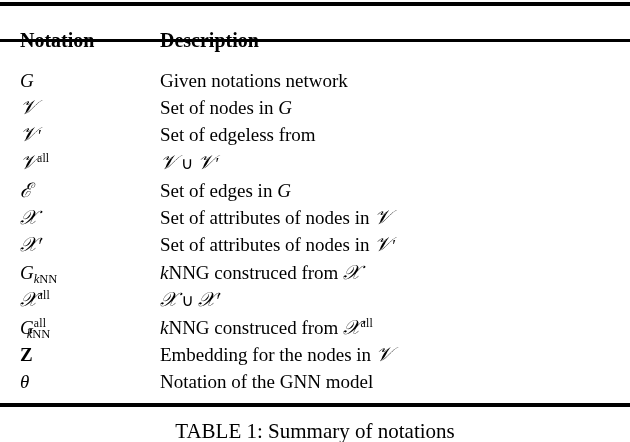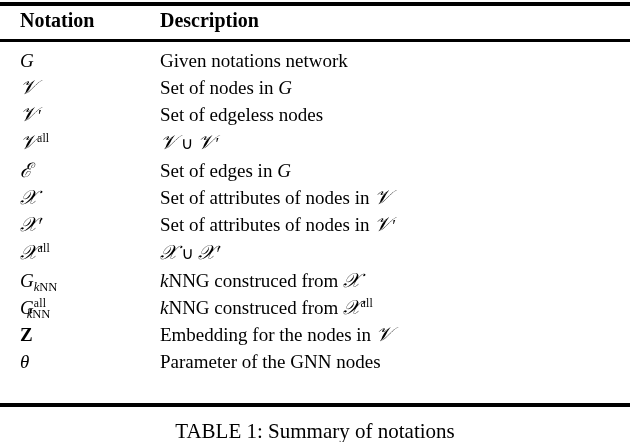--- a/index.html
+++ b/index.html
@@ -30,21 +30,21 @@
     width: 630px;
     background: #000000;
   }
   .rule-top    { top: 2px;   height: 4px; }
   .rule-mid    { top: 39px;  height: 3px; }
   .rule-bottom { top: 403px; height: 4px; }
 
   
   .notation-table {
     position: absolute;
-    top: 4px;
+    top: 24px;
     left: 0;
     width: 630px;
     border-collapse: collapse;
   }
   .notation-table th,
   .notation-table td {
     padding: 0;
     vertical-align: baseline;
     text-align: left;
     line-height: 27px;
@@ -159,21 +159,21 @@
         <td class="col-desc">Given notations network</td>
       </tr>
 
       <tr>
         <td class="col-notation"><span class="mathcal">𝒱</span></td>
         <td class="col-desc">Set of nodes in <span class="mathit">G</span></td>
       </tr>
 
       <tr>
         <td class="col-notation"><span class="mathcal">𝒱</span><span class="prime">′</span></td>
-        <td class="col-desc">Set of edgeless nodes</td>
+        <td class="col-desc">Set of edgeless from</td>
       </tr>
 
       <tr>
         <td class="col-notation"><span class="mathcal">𝒱</span><sup class="sup-all">all</sup></td>
         <td class="col-desc"><span class="mathcal">𝒱</span><span class="op-union">∪</span><span class="mathcal">𝒱</span><span class="prime">′</span></td>
       </tr>
 
       <tr>
         <td class="col-notation"><span class="mathcal">ℰ</span></td>
         <td class="col-desc">Set of edges in <span class="mathit">G</span></td>
@@ -183,43 +183,43 @@
         <td class="col-notation"><span class="mathcal">𝒳</span></td>
         <td class="col-desc">Set of attributes of nodes in <span class="mathcal">𝒱</span></td>
       </tr>
 
       <tr>
         <td class="col-notation"><span class="mathcal">𝒳</span><span class="prime">′</span></td>
         <td class="col-desc">Set of attributes of nodes in <span class="mathcal">𝒱</span><span class="prime">′</span></td>
       </tr>
 
       <tr>
+        <td class="col-notation"><span class="mathit">G</span><sub class="sub-knn"><span class="kit">k</span>NN</sub></td>
+        <td class="col-desc"><span class="mathit">k</span>NNG construced from <span class="mathcal">𝒳</span></td>
+      </tr>
+
+      <tr>
         <td class="col-notation"><span class="mathcal">𝒳</span><sup class="sup-all">all</sup></td>
         <td class="col-desc"><span class="mathcal">𝒳</span><span class="op-union">∪</span><span class="mathcal">𝒳</span><span class="prime">′</span></td>
       </tr>
 
       <tr>
-        <td class="col-notation"><span class="mathit">G</span><sub class="sub-knn"><span class="kit">k</span>NN</sub></td>
-        <td class="col-desc"><span class="mathit">k</span>NNG construced from <span class="mathcal">𝒳</span></td>
-      </tr>
-
-      <tr>
         <td class="col-notation"><span class="mathit">G</span><sup class="sup-all">all</sup><span class="stacked"></span><sub class="sub-knn" style="margin-left:-1.55em;margin-top:20px;"><span class="kit">k</span>NN</sub></td>
         <td class="col-desc"><span class="mathit">k</span>NNG construced from <span class="mathcal">𝒳</span><sup class="sup-all">all</sup></td>
       </tr>
 
       <tr>
         <td class="col-notation"><span class="mathbf">Z</span></td>
         <td class="col-desc">Embedding for the nodes in <span class="mathcal">𝒱</span></td>
       </tr>
 
 
       <tr>
         <td class="col-notation"><span class="mathit">θ</span></td>
-        <td class="col-desc">Parameter of the GNN nodes</td>
+        <td class="col-desc">Notation of the GNN model</td>
       </tr>
 
     </tbody>
   </table>
 
   <div class="caption">TABLE 1: Summary of notations</div>
 
 </div>
 
 </body></html>

